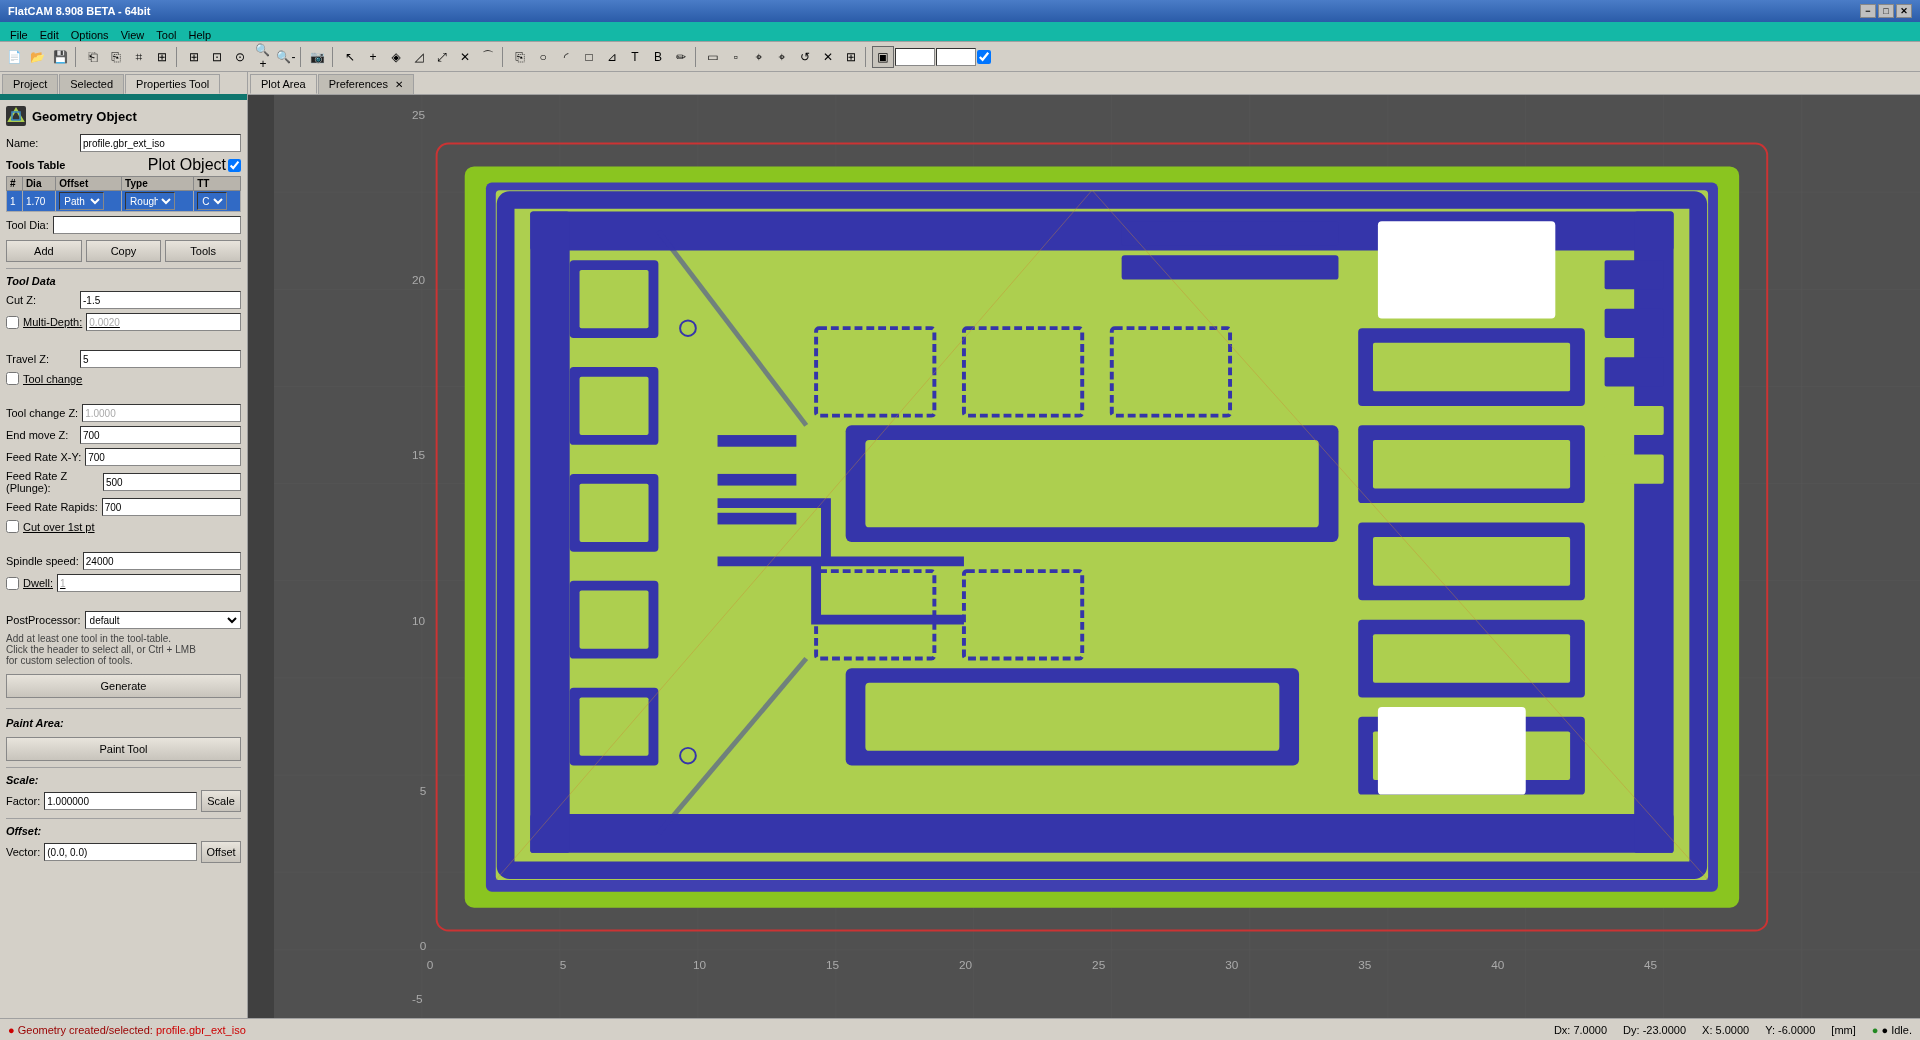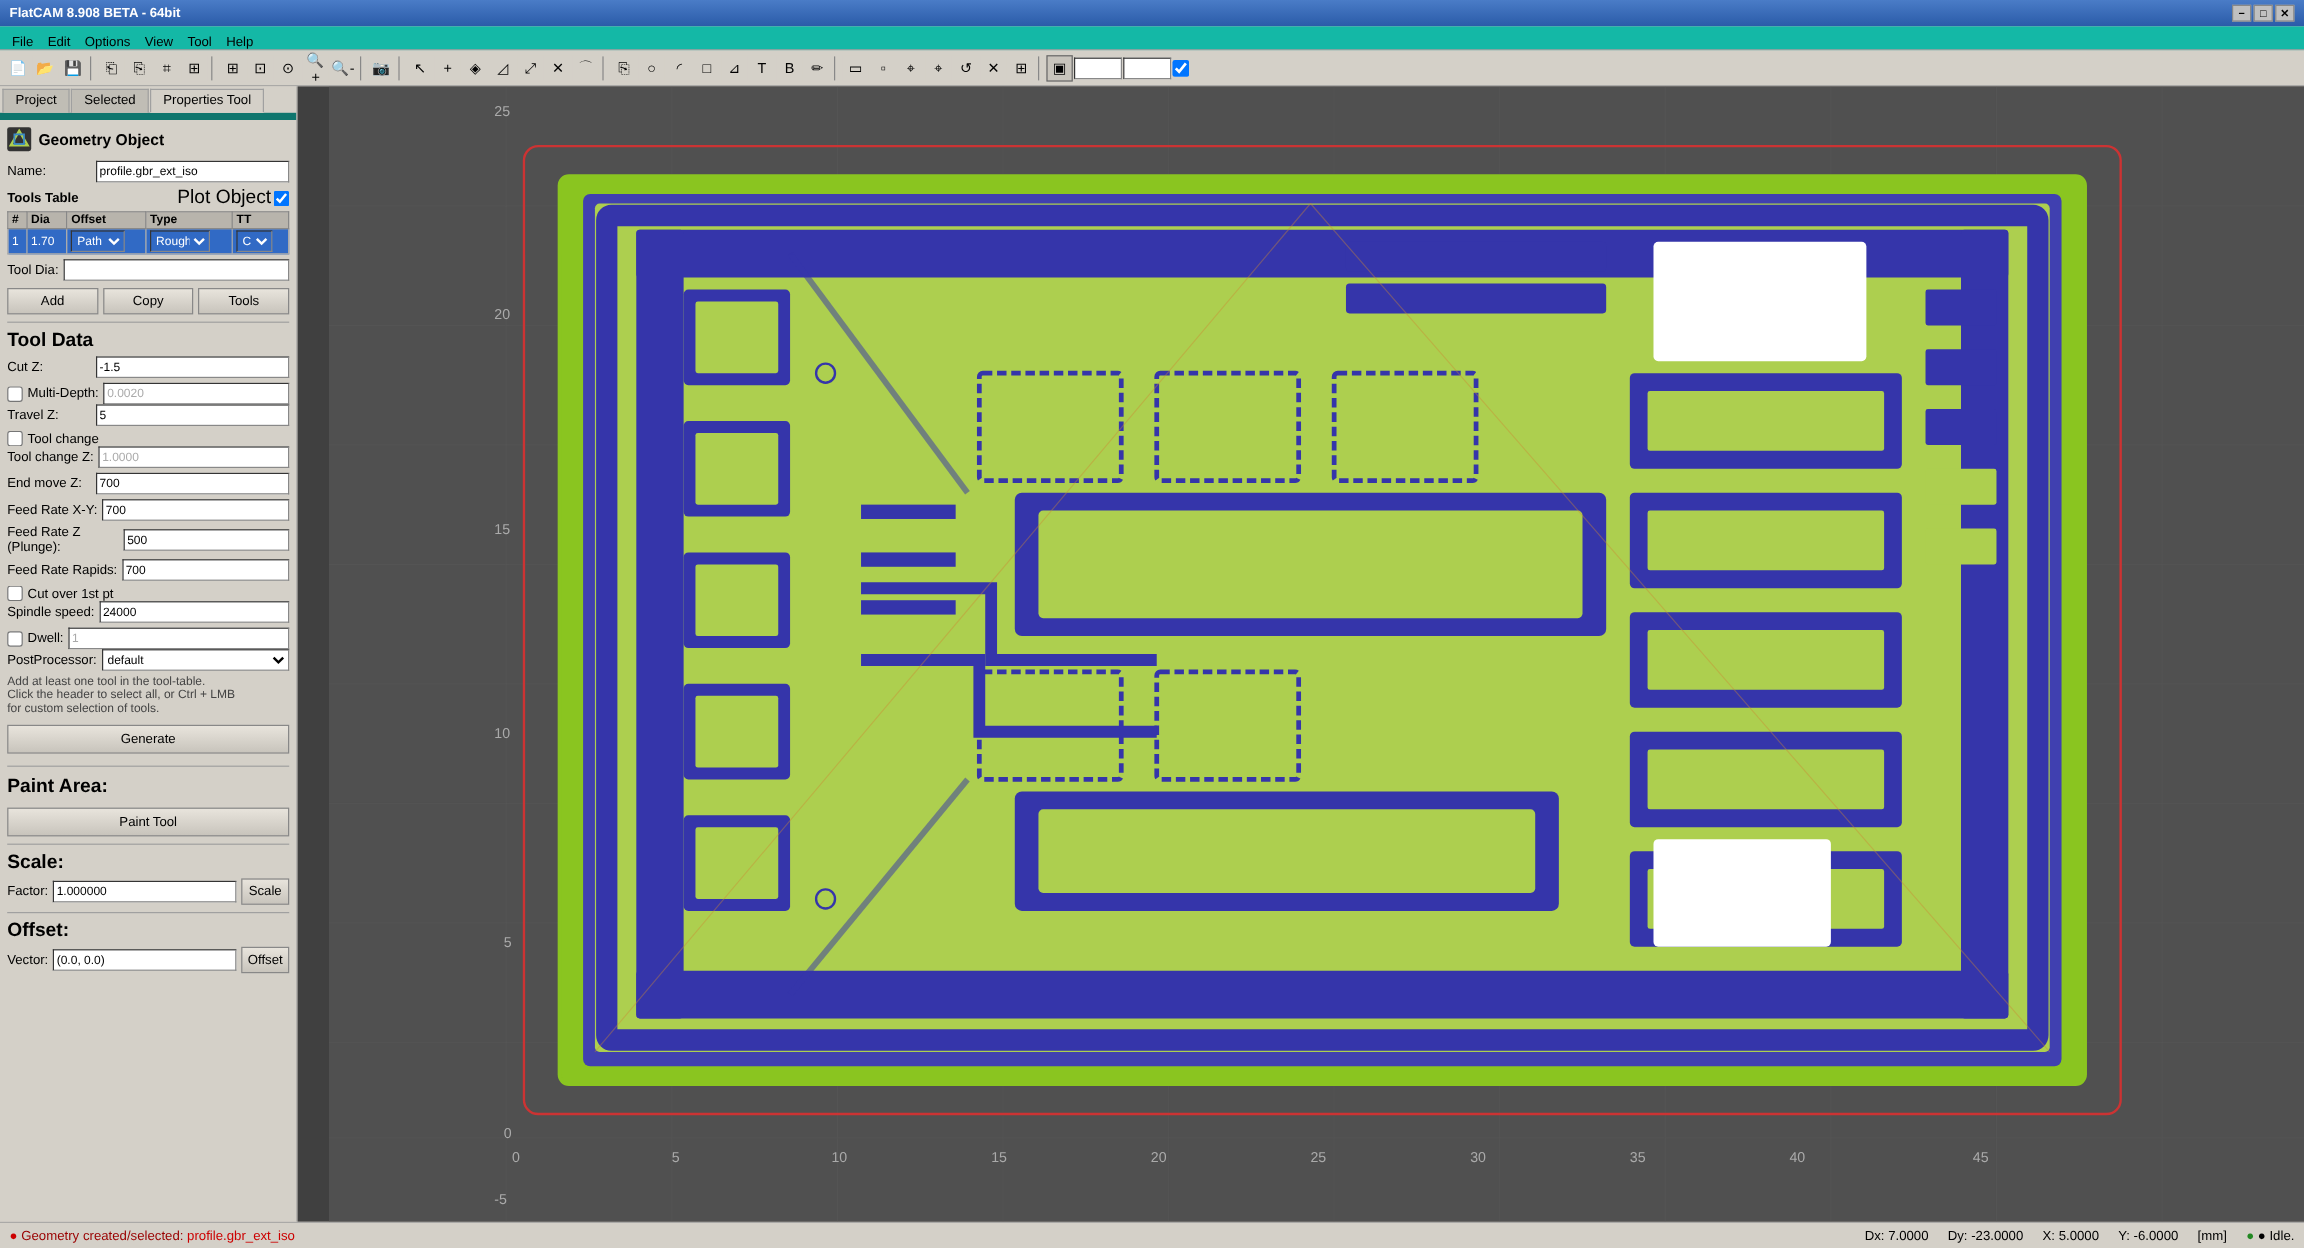--- a/index.html
+++ b/index.html
@@ -135,21 +135,21 @@
     .form-label { font-size: 11px; min-width: 70px; }
     .form-input {
       flex: 1;
       height: 18px;
       border: 1px inset #888;
       font-size: 10px;
       padding: 0 2px;
       background: white;
     }
     
-    .section-title { font-size: 16px; font-weight: bold; margin: 6px 0 4px; }
+    .section-title { font-size: 11px; font-weight: bold; margin: 6px 0 4px; font-style: italic; }
     
     .tools-table {
       width: 100%;
       border-collapse: collapse;
       font-size: 10px;
       margin-bottom: 4px;
     }
     .tools-table th {
       background: #b8b4ac;
       border: 1px solid #888;
@@ -198,21 +198,22 @@
       font-size: 10px;
       background: white;
     }
     
     .section-divider { border-top: 1px solid #a0a0a0; margin: 6px 0; }
     
     .checkbox-row {
       display: flex;
       align-items: center;
       gap: 4px;
-      margin-bottom: 0;
+      margin-bottom: 19px;
+      text-decoration: underline;
     }
     
     .generate-btn {
       width: 100%;
       height: 24px;
       background: linear-gradient(to bottom, #e8e4dc, #c8c4bc);
       border: 1px solid #888;
       cursor: pointer;
       font-size: 11px;
       margin: 4px 0;
@@ -558,20 +559,29 @@
       <div class="scale-row">
         <span>Vector:</span>
         <input class="form-input" type="text" style="flex: 1 1 0%;" value="(0.0, 0.0)">
         <button class="btn" style="flex:0 0 40px;">Offset</button>
       </div>
       
     </div>
   </div>
 
   <div class="plot-area">
+    <div class="plot-tabs">
+      <div class="plot-tab active">
+        <span>Plot Area</span>
+      </div>
+      <div class="plot-tab">
+        <span>Preferences</span>
+        <span class="plot-tab-close">✕</span>
+      </div>
+    </div>
 
     <div class="plot-canvas">
       <svg class="pcb-canvas" viewBox="0 0 1670 950" preserveAspectRatio="none">
 
         <rect width="1670" height="950" fill="#505050"></rect>
 
         <g stroke="#5c5c5c" stroke-width="0.5" opacity="0.7">
 
           <line x1="150" y1="0" x2="150" y2="950"></line>
           <line x1="290" y1="0" x2="290" y2="950"></line>

